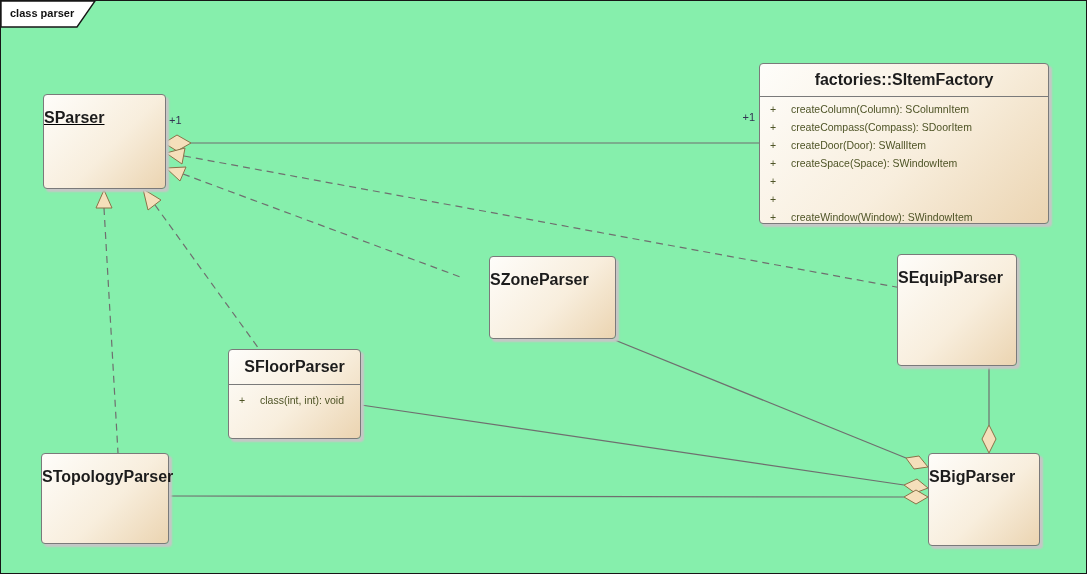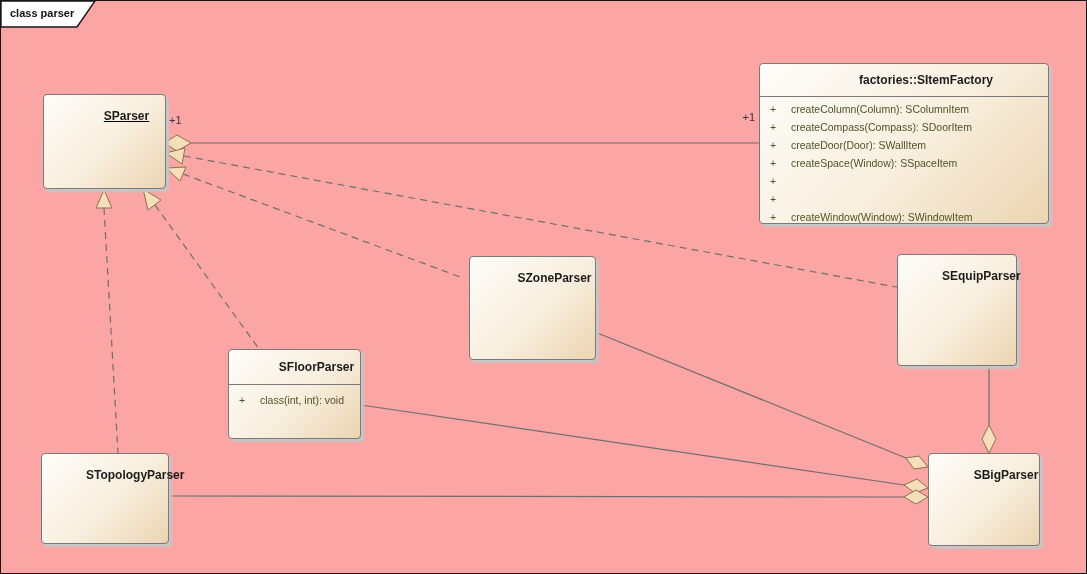--- a/index.html
+++ b/index.html
@@ -1,39 +1,37 @@
 <!DOCTYPE html>
 <html><head>
 <meta charset="utf-8">
 <style>
   html,body{margin:0;padding:0;background:#fff;}
   #canvas{
     position:relative;
     width:1085px;height:572px;
     border:1px solid #161616;
-    background:#fca5a5;
+    background:#86efac;
     font-family:"Liberation Sans",sans-serif;
     overflow:hidden;
   }
   #connector-layer{position:absolute;left:0;top:0;width:100%;height:100%;}
   .uml-box{
     position:absolute;
     background:linear-gradient(135deg,#fefdfa 0%,#f8eedd 55%,#ebd4b1 100%);
     border:1px solid #7a7a7a;
     border-radius:4px;
     box-shadow:3px 3px 2px #c6c6c6;
     box-sizing:border-box;
   }
   .uml-title{
-    text-align:center;
-    font-size:12px;
+    font-size:16px;
     font-weight:bold;
     color:#1c1c1c;
     padding-top:14px;
-    margin-left:44px;
   }
   .uml-box.compartmented .uml-title{padding-top:0;}
   .uml-head{
     display:flex;align-items:center;justify-content:center;
     box-sizing:border-box;
     border-bottom:1px solid #7a7a7a;
   }
   .uml-methods{padding-top:3px;}
   .m-row{
     display:flex;
@@ -41,21 +39,21 @@
     font-size:10.5px;
     color:#4e5426;
     white-space:nowrap;
   }
   .m-row .vis{width:21px;padding-left:10px;flex:none;}
   .m-row .sig{flex:1;}
   
   #box-sparser        {left:42px; top:93px;  width:123px;height:95px;text-decoration:underline;}
   #box-sitemfactory   {left:758px;top:62px;  width:290px;height:161px;}
   #box-sitemfactory .uml-head{height:33px;}
-  #box-szoneparser    {left:468px;top:255px; width:127px;height:104px;}
+  #box-szoneparser    {left:488px;top:255px; width:127px;height:83px;}
   #box-sequipparser   {left:896px;top:253px; width:120px;height:112px;}
   #box-sfloorparser   {left:227px;top:348px; width:133px;height:90px;}
   #box-sfloorparser .uml-head{height:35px;}
   #box-sfloorparser .uml-methods{padding-top:6px;}
   #box-stopologyparser{left:40px; top:452px; width:128px;height:91px;}
   #box-sbigparser     {left:927px;top:452px; width:112px;height:93px;}
   
   #frame-tab-label{
     position:absolute;left:9px;top:6px;
     font-size:11px;font-weight:bold;color:#111;
@@ -144,21 +142,21 @@
       <div class="m-row">
         <span class="vis">+</span>
         <span class="sig">createCompass(Compass): SDoorItem</span>
       </div>
       <div class="m-row">
         <span class="vis">+</span>
         <span class="sig">createDoor(Door): SWallItem</span>
       </div>
       <div class="m-row">
         <span class="vis">+</span>
-        <span class="sig">createSpace(Window): SSpaceItem</span>
+        <span class="sig">createSpace(Space): SWindowItem</span>
       </div>
       <div class="m-row">
         <span class="vis">+</span>
       </div>
       <div class="m-row">
         <span class="vis">+</span>
       </div>
       <div class="m-row">
         <span class="vis">+</span>
         <span class="sig">createWindow(Window): SWindowItem</span>

